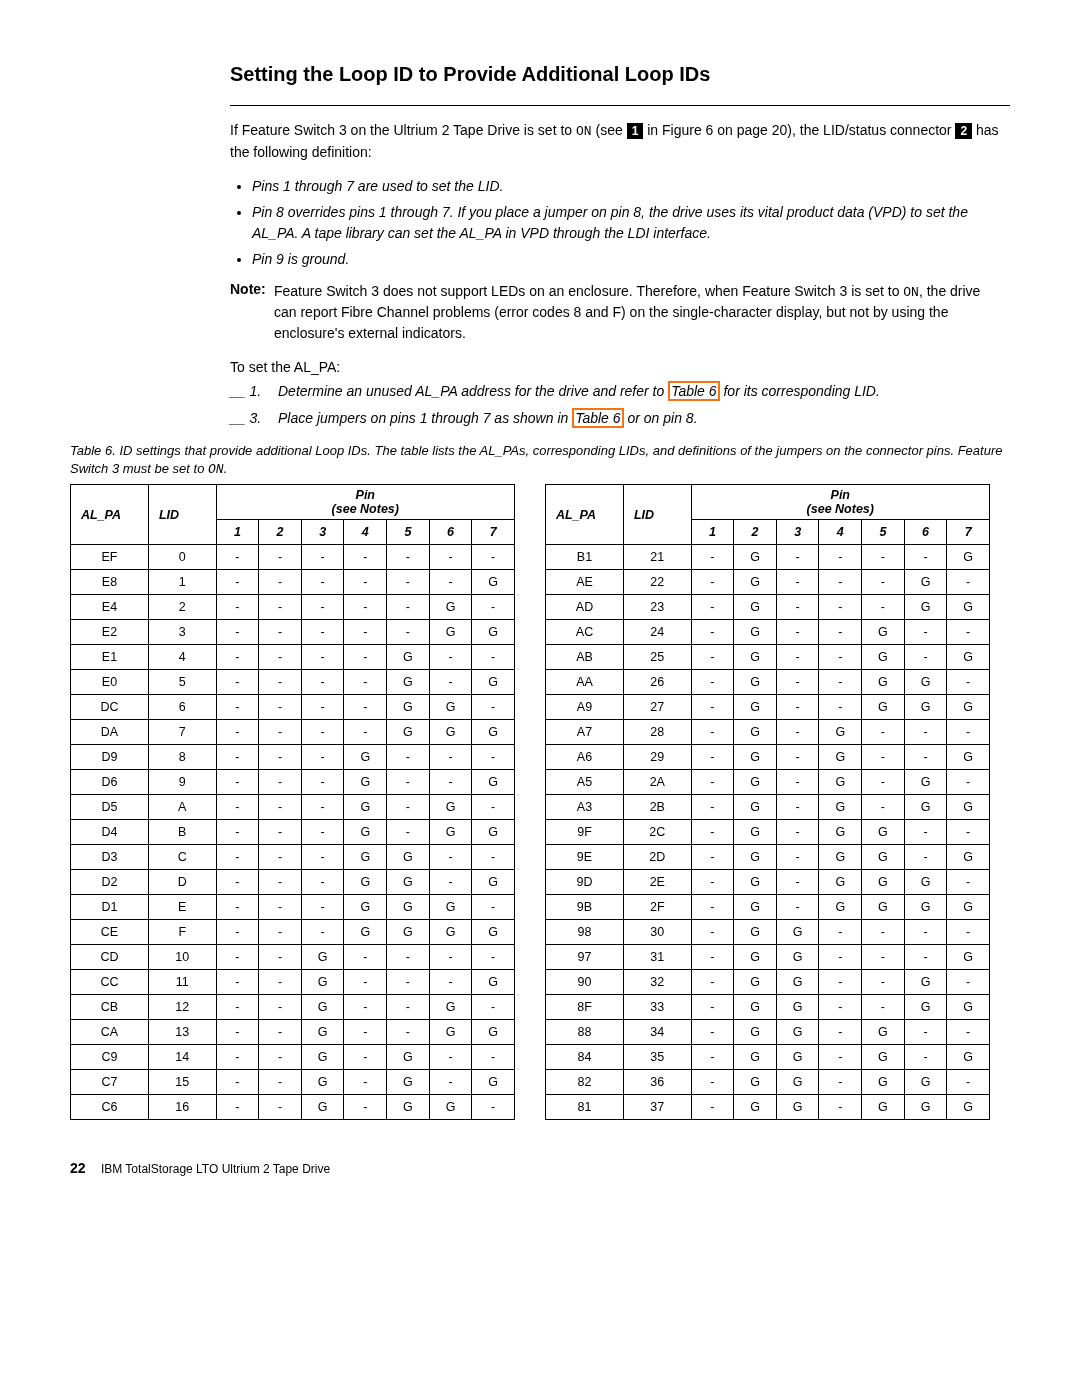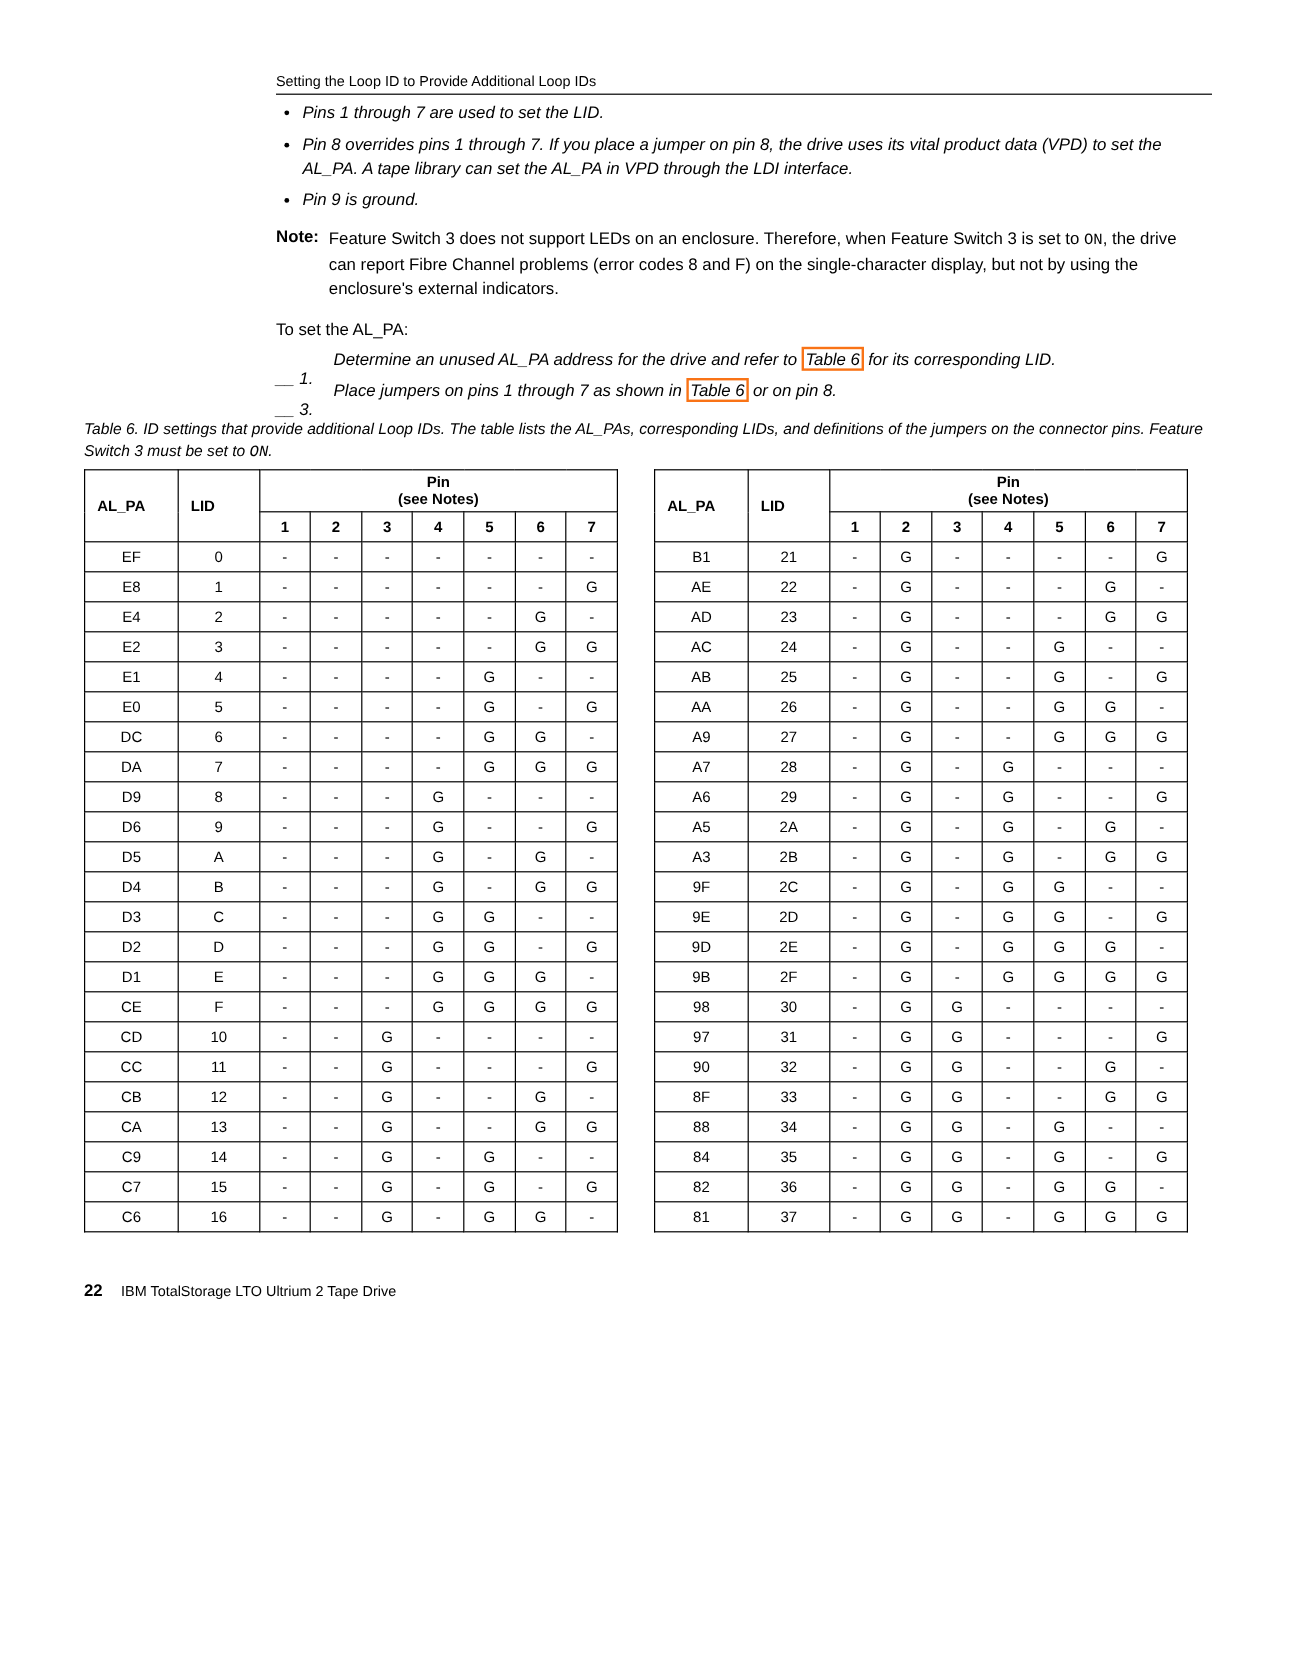--- a/index.html
+++ b/index.html
@@ -5,25 +5,25 @@
   body {
     font-family: Arial, Helvetica, sans-serif;
     font-size: 14px;
     color: #000;
     background: #fff;
     margin: 0;
     padding: 60px 70px 40px 70px;
     width: 940px;
   }
   h2 {
-    font-size: 12px;
-    font-weight: normal;
+    font-size: 20px;
+    font-weight: bold;
     margin: 0 0 2px 0;
     border-bottom: 1.5px solid #000;
-    padding-bottom: 1px;
+    padding-bottom: 16px;
   }
   .content {
     margin-left: 160px;
     line-height: 1.45;
   }
   .full {
     margin-left: 0;
   }
   .black-box {
     display: inline-block;
@@ -54,21 +54,21 @@
     list-style: none;
   }
   .steps li {
     margin-bottom: 6px;
     padding-left: 48px;
     position: relative;
   }
   .steps li .step-num {
     position: absolute;
     left: 0;
-    top: 16px;
+    top: 0;
   }
   .xref {
     border: 2px solid #f97316;
     padding: 0 1px;
   }
   .caption {
     font-style: italic;
     font-size: 13px;
     margin: 14px 0 6px 0;
     line-height: 1.35;
@@ -82,36 +82,39 @@
     border-collapse: collapse;
     font-size: 12.5px;
     width: 445px;
   }
   th, td {
     border: 1px solid #000;
     padding: 3px 4px;
     text-align: center;
     height: 18px;
   }
-  th { font-weight: bold; }
+  th { font-weight: bold; font-style: italic; }
   .alpa-col { width: 60px; text-align: left; padding-left: 10px;}
   .lid-col  { width: 50px; text-align: left; padding-left: 10px;}
   .pin-col  { width: 32px; }
   td.alpa-col, td.lid-col { text-align: center; padding-left: 4px;}
   .footer {
     margin-top: 40px;
     font-size: 12px;
   }
   .footer .pg { font-weight: bold; font-size: 14px; margin-right: 12px;}
 </style>
 </head>
 <body>
 
 <div class="content">
   <h2>Setting the Loop ID to Provide Additional Loop IDs</h2>
+  <p>
+    <span>If Feature Switch 3 on the Ultrium 2 Tape Drive is set to </span><span class="mono">ON</span><span> (see </span><span class="black-box">1</span><span> in Figure 6 on page 20), the LID/status connector </span><span class="black-box">2</span><span> has the following definition:</span>
+  </p>
   <ul id="bullets">
       <li>Pins 1 through 7 are used to set the LID.</li>
       <li>Pin 8 overrides pins 1 through 7. If you place a jumper on pin 8, the drive uses its vital product data (VPD) to set the AL_PA. A tape library can set the AL_PA in VPD through the LDI interface.</li>
       <li>Pin 9 is ground.</li>
     </ul>
 
   <div class="note">
     <span class="note-label">Note:</span>
     <span class="note-body">
       <span>Feature Switch 3 does not support LEDs on an enclosure. Therefore, when Feature Switch 3 is set to </span><span class="mono">ON</span><span>, the drive can report Fibre Channel problems (error codes 8 and F) on the single-character display, but not by using the enclosure's external indicators.</span>

